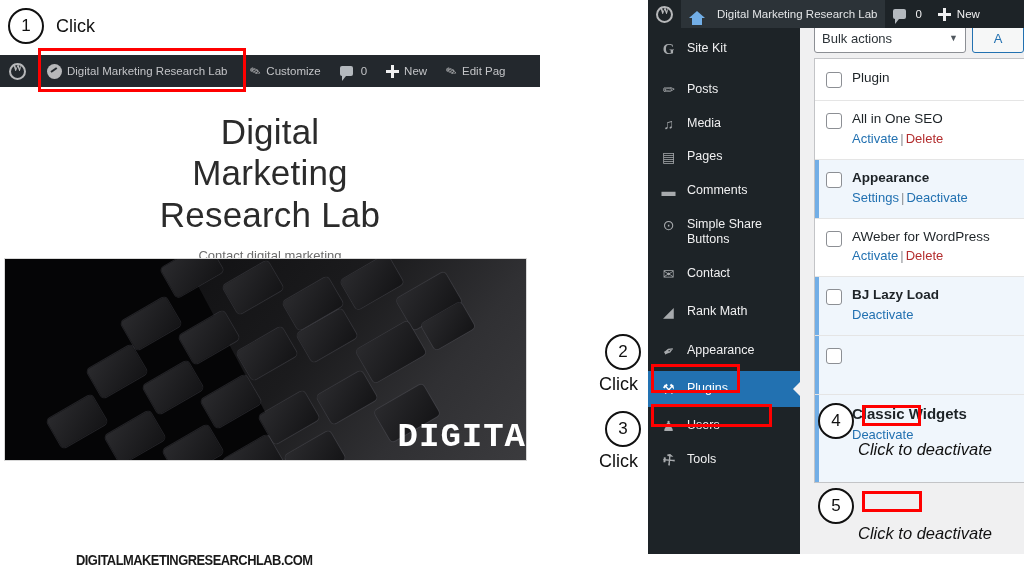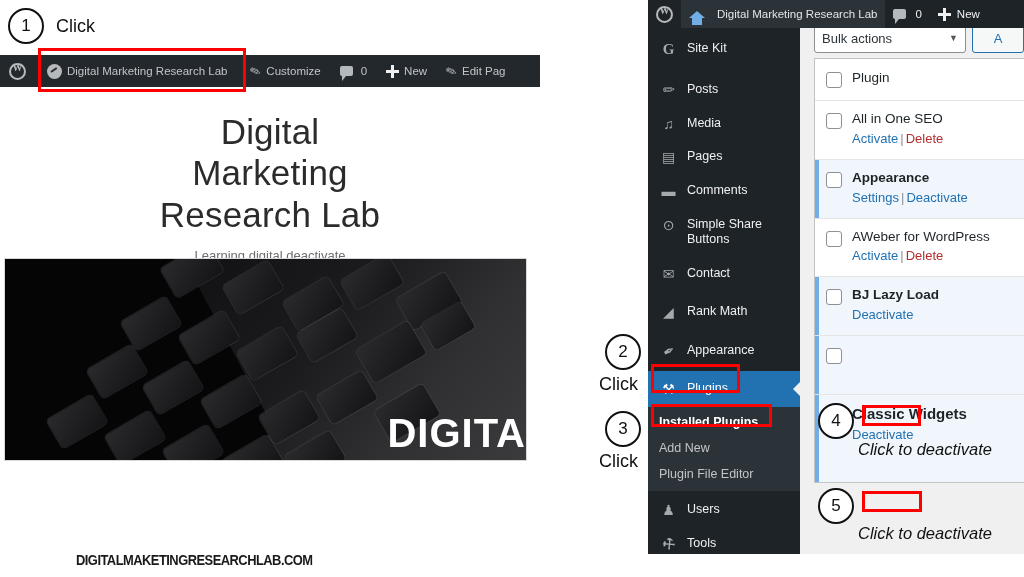--- a/index.html
+++ b/index.html
@@ -65,22 +65,22 @@
     position:absolute; border-radius:4px;
     background:linear-gradient(150deg,#2a2a2d,#141416);
     box-shadow:0 0 0 1px rgba(90,90,96,0.35);
   }
   #hero-image .scr-shadow {
     position:absolute; left:-40px; top:-30px; width:260px; height:280px;
     background:#050506; transform:rotate(-28deg);
   }
   #hero-word {
     position:absolute; right:0px; bottom:4px; color:#fff;
-    font-size:40px; font-weight:bold; letter-spacing:1px;
-    font-family:Liberation Sans, sans-serif;
+    font-size:34px; font-weight:bold; letter-spacing:1px;
+    font-family:Liberation Mono, monospace;
   }
 
   #watermark {
     position:absolute; left:76px; top:551px; font-size:15px; font-weight:bold;
     color:#1a1a1a; letter-spacing:-0.6px;
     font-family:"Liberation Sans Narrow","Liberation Sans", sans-serif;
     transform:scaleX(0.86); transform-origin:left center;
   }
 
   
@@ -234,21 +234,21 @@
     </div>
 
     <div class="red-box" style="left:38px; top:48px; width:208px; height:44px;"></div>
 
     <div id="hero-text">
       <div id="hero-title">
         <div>Digital</div>
         <div>Marketing</div>
         <div>Research Lab</div>
       </div>
-      <div id="hero-tagline">Learning digital deactivate</div>
+      <div id="hero-tagline">Contact digital marketing</div>
     </div>
 
     <div id="hero-image">
       <div class="scr-shadow"></div>
       <div class="key" style="left:160px; top:-6px; width:54px; height:34px; transform:rotate(-30deg);"></div>
       <div class="key" style="left:222px; top:12px; width:52px; height:33px; transform:rotate(-30deg);"></div>
       <div class="key" style="left:282px; top:28px; width:52px; height:33px; transform:rotate(-30deg);"></div>
       <div class="key" style="left:340px; top:6px; width:54px; height:34px; transform:rotate(-30deg);"></div>
       <div class="key" style="left:396px; top:24px; width:56px; height:36px; transform:rotate(-30deg);"></div>
       <div class="key" style="left:120px; top:48px; width:52px; height:33px; transform:rotate(-30deg);"></div>
@@ -339,25 +339,20 @@
       <div class="menu-item" style="padding-top:14px;padding-bottom:12px;">
         <span class="mi-icon" style="transform:rotate(-30deg);">✒</span>
         <span>Appearance</span>
       </div>
 
       <div class="menu-item current" style="padding-top:10px;padding-bottom:11px;">
         <span class="mi-icon">⚒</span>
         <span>Plugins</span>
       </div>
 
-      <div id="submenu">
-        <div class="submenu-item current">Installed Plugins</div>
-        <div class="submenu-item">Add New</div>
-        <div class="submenu-item">Plugin File Editor</div>
-      </div>
 
       <div class="menu-item" style="padding-top:11px;">
         <span class="mi-icon">♟</span>
         <span>Users</span>
       </div>
 
       <div class="menu-item">
         <span class="mi-icon" style="transform:rotate(-40deg);">⚒</span>
         <span>Tools</span>
       </div>

